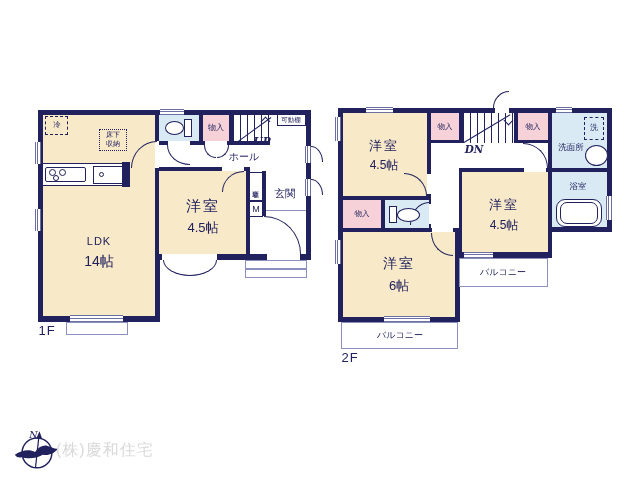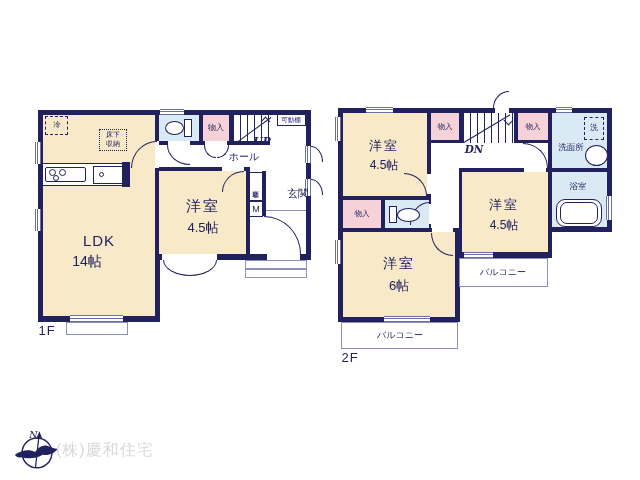--- a/index.html
+++ b/index.html
@@ -109,32 +109,32 @@
     <div class="arc" style="left:311px;top:146px;width:12px;height:16px;border-top-width:1.2px;border-right-width:1.2px;border-top-right-radius:100%"></div>
     <div class="arc" style="left:311px;top:179px;width:12px;height:16px;border-top-width:1.2px;border-right-width:1.2px;border-top-right-radius:100%"></div>
 
     <div class="oval" style="left:165px;top:121px;width:19px;height:14px"></div>
     <div class="rect" style="left:184px;top:119px;width:8px;height:18px"></div>
 
     <div class="thin" style="left:245px;top:260px;width:62px;height:9px"></div>
     <div class="thin" style="left:245px;top:269px;width:62px;height:9px"></div>
     <div class="thin" style="left:66px;top:322px;width:62px;height:13px"></div>
 
-    <div class="lab" style="left:99px;top:241px;font-size:15px;letter-spacing:1px">LDK</div>
-    <div class="lab" style="left:87px;top:262px;font-size:14px">14帖</div>
+    <div class="lab" style="left:99px;top:241px;font-size:11px;letter-spacing:1px">LDK</div>
+    <div class="lab" style="left:99px;top:262px;font-size:14px">14帖</div>
     <div class="lab" style="left:203px;top:206px;font-size:15px;letter-spacing:2px">洋室</div>
     <div class="lab" style="left:203px;top:228px;font-size:13px">4.5帖</div>
     <div class="lab" style="left:57px;top:125px;font-size:7.5px">冷</div>
     <div class="lab" style="left:113px;top:135px;font-size:7px">床下</div>
     <div class="lab" style="left:113px;top:144px;font-size:7px">収納</div>
     <div class="lab" style="left:216px;top:128px;font-size:8px">物入</div>
     <div class="lab" style="left:291px;top:120px;font-size:6.5px">可動棚</div>
     <div class="lab" style="left:244px;top:157px;font-size:10px">ホール</div>
     <div class="lab ital" style="left:262px;top:142px;font-size:10.5px">UP</div>
-    <div class="lab" style="left:298px;top:194px;font-size:10.5px">玄関</div>
+    <div class="lab" style="left:285px;top:194px;font-size:10.5px">玄関</div>
     <div class="lab vtext" style="left:256px;top:186px;font-size:6.5px">下駄箱</div>
     <div class="lab" style="left:256px;top:209px;font-size:9px">M</div>
     <div class="lab" style="left:47px;top:331px;font-size:13px;letter-spacing:1px">1F</div>
   </div>
 
   <div>
 
     <div class="w" style="left:338px;top:108px;width:274px;height:124px"></div>
     <div class="w" style="left:338px;top:108px;width:122px;height:214px"></div>
     <div class="w" style="left:455px;top:160px;width:97px;height:98px"></div>

